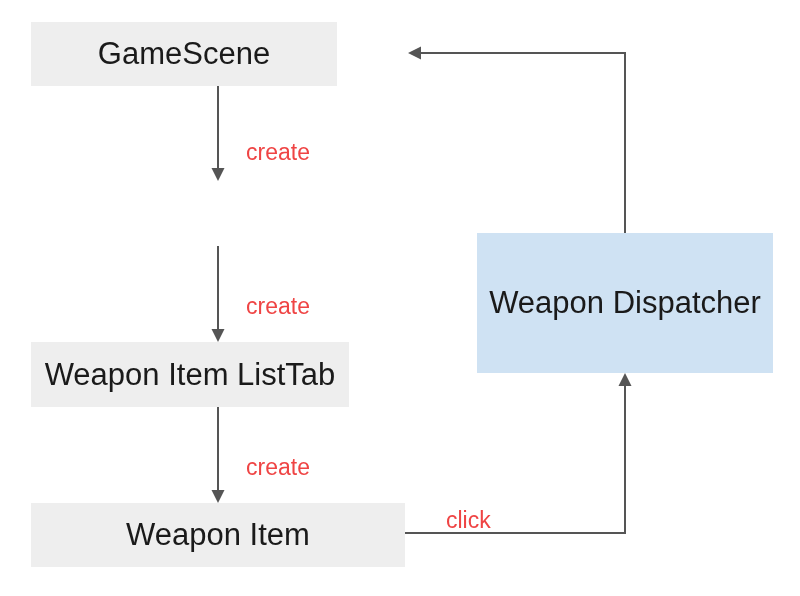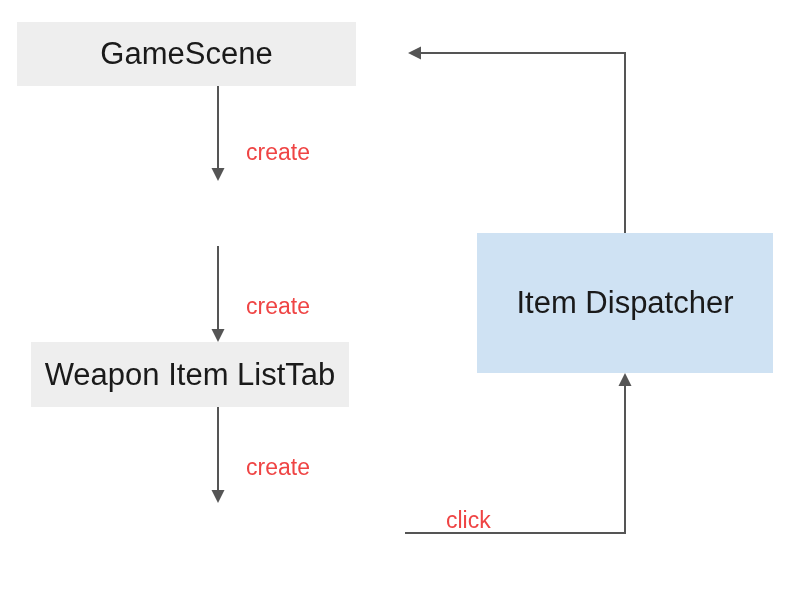--- a/index.html
+++ b/index.html
@@ -22,21 +22,21 @@
     position: absolute;
     display: flex;
     align-items: center;
     justify-content: center;
     font-size: 31px;
     color: #1a1a1a;
     white-space: nowrap;
   }
   .node.gray { background: #eeeeee; }
   .node.blue { background: #cfe2f3; }
-  .node-gamescene            { left: 17px;  top: 22px;  width: 339px; height: 64px; }
+  .node-gamescene            { left: 31px;  top: 22px;  width: 306px; height: 64px; }
   .node-item-window          { left: 31px;  top: 181px; width: 374px; height: 65px; }
   .node-weapon-item-list-tab { left: 31px;  top: 342px; width: 318px; height: 65px; }
   .node-weapon-item          { left: 31px;  top: 503px; width: 374px; height: 64px; }
   .node-event-dispatcher     { left: 477px; top: 233px; width: 296px; height: 140px; }
   .edge-label {
     position: absolute;
     font-size: 23px;
     color: #ef4444;
     white-space: nowrap;
     margin-top: 18px;
@@ -83,23 +83,26 @@
 
   <div class="node gray node-gamescene">
     <span>GameScene</span>
   </div>
 
 
   <div class="node gray node-weapon-item-list-tab">
     <span>Weapon Item ListTab</span>
   </div>
 
+  <div class="node gray node-weapon-item">
+    <span>Weapon Item</span>
+  </div>
 
   <div class="node blue node-event-dispatcher">
-    <span>Item Dispatcher</span>
+    <span>Weapon Dispatcher</span>
   </div>
 
   <span class="edge-label label-create-1">create</span>
   <span class="edge-label label-create-2">create</span>
   <span class="edge-label label-create-3">create</span>
   <span class="edge-label label-click">click</span>
 
 </div>
 
 </body></html>

